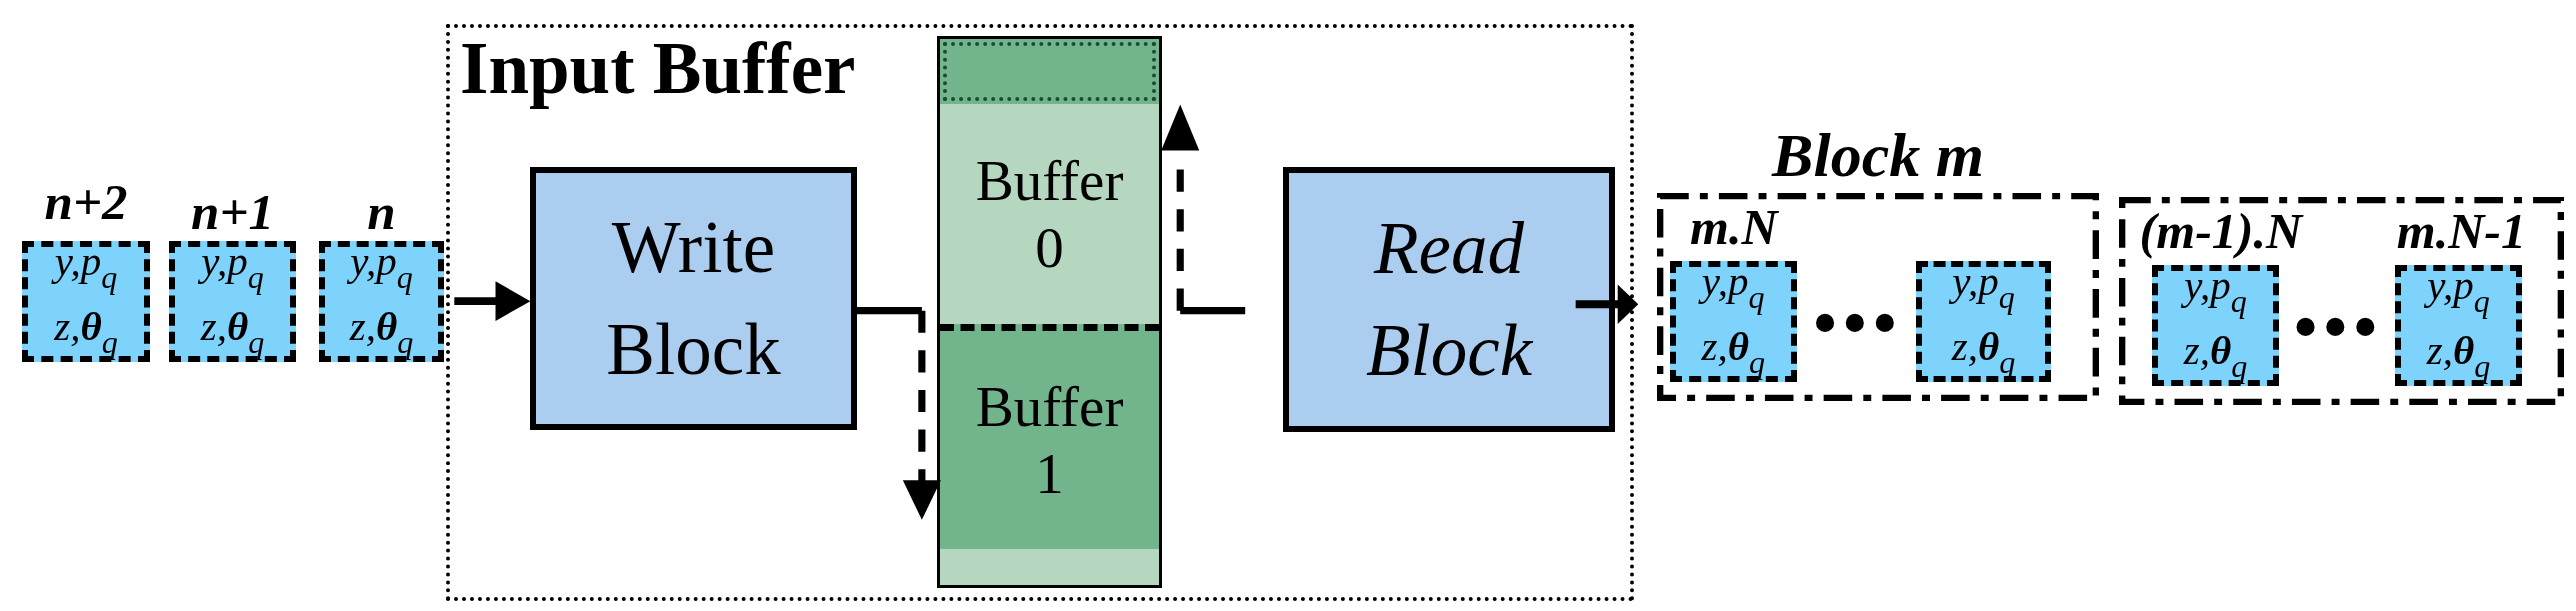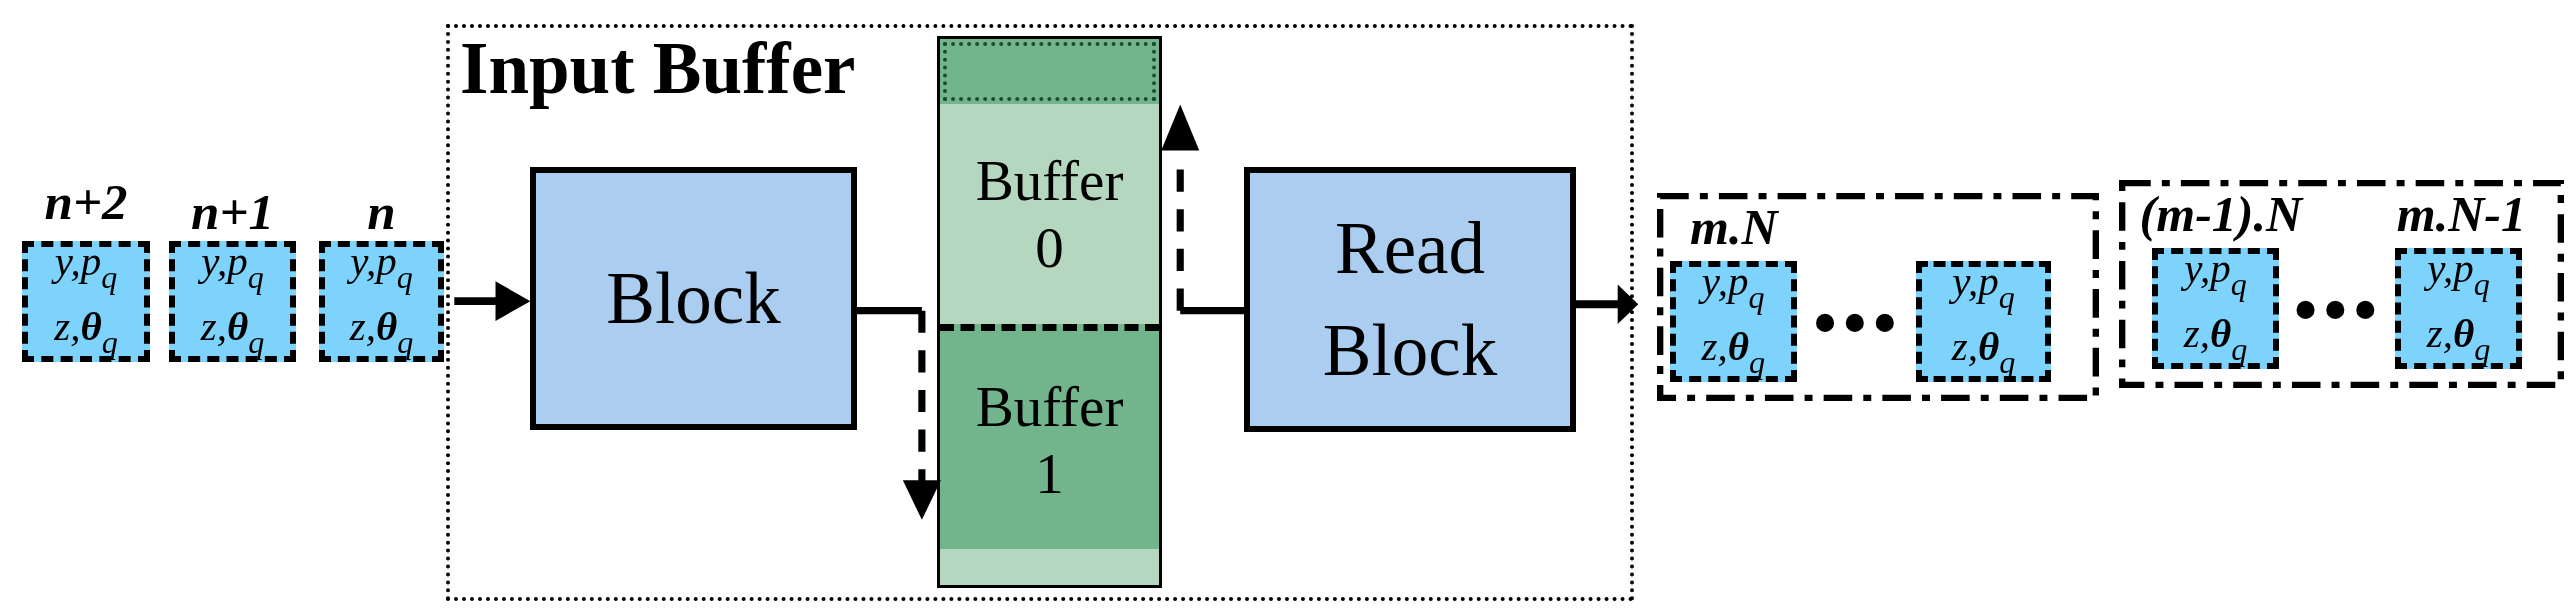--- a/index.html
+++ b/index.html
@@ -87,58 +87,60 @@
   </div>
   <div class="abs packet-box" style="left:319px;top:241px;width:125px;height:121px;">
     <div class="packet-line"><span>y,p</span><span class="packet-sub">q</span></div>
     <div class="packet-line"><span>z,</span><span class="theta">θ</span><span class="packet-sub">q</span></div>
   </div>
 
   <div class="abs ib-container" style="left:446px;top:24px;width:1188px;height:577px;"></div>
   <div class="abs ib-title" style="left:460px;top:28.6px;">Input Buffer</div>
 
   <div class="abs proc-block" style="left:530px;top:167px;width:327px;height:263px;">
+    <div>Write</div>
     <div>Block</div>
   </div>
 
   <div class="abs buffer-column" style="left:937px;top:36px;width:225px;height:552px;">
     <div class="stripe-dark-top"></div>
     <div class="buffer0-region">
       <div>Buffer</div>
       <div>0</div>
     </div>
     <div class="buffer1-region">
       <div>Buffer</div>
       <div>1</div>
     </div>
     <div class="stripe-light-bottom"></div>
   </div>
 
-  <div class="abs proc-block" style="left:1244px;top:167px;width:332px;height:265px;">
+  <div class="abs proc-block" style="left:1283px;top:167px;width:332px;height:265px;font-style:italic;">
     <div>Read</div>
     <div>Block</div>
   </div>
 
+  <div class="abs out-title" style="left:1657px;top:121px;width:442px;height:67px;">Block m</div>
   <div class="abs out-container" style="left:1657px;top:193px;width:442px;height:208px;">
     <svg class="border-svg" viewBox="0 0 557 262" preserveAspectRatio="none">
       <rect x="4" y="4" width="549" height="254" fill="none" stroke="#000" stroke-width="8" stroke-dasharray="36 14 10 14"></rect>
     </svg>
     <div class="idx-label" style="left:33px;">m.N</div>
     <div class="abs packet-box" style="left:12.7px;top:68px;width:127px;height:121px;">
       <div class="packet-line"><span>y,p</span><span class="packet-sub">q</span></div>
       <div class="packet-line"><span>z,</span><span class="theta">θ</span><span class="packet-sub">q</span></div>
     </div>
     <div class="abs dots" style="left:140px;top:68px;width:119px;height:121px;">•••</div>
     <div class="abs packet-box" style="left:259px;top:68px;width:135px;height:121px;">
       <div class="packet-line"><span>y,p</span><span class="packet-sub">q</span></div>
       <div class="packet-line"><span>z,</span><span class="theta">θ</span><span class="packet-sub">q</span></div>
     </div>
   </div>
 
-  <div class="abs out-container" style="left:2119px;top:180px;width:445px;height:208px;">
+  <div class="abs out-container" style="left:2119px;top:197px;width:445px;height:208px;">
     <svg class="border-svg" viewBox="0 0 561 262" preserveAspectRatio="none">
       <rect x="4" y="4" width="553" height="254" fill="none" stroke="#000" stroke-width="8" stroke-dasharray="36 14 10 14"></rect>
     </svg>
     <div class="idx-label" style="left:20.6px;">(m-1).N</div>
     <div class="idx-label" style="right:38px;">m.N-1</div>
     <div class="abs packet-box" style="left:33px;top:68px;width:127px;height:121px;">
       <div class="packet-line"><span>y,p</span><span class="packet-sub">q</span></div>
       <div class="packet-line"><span>z,</span><span class="theta">θ</span><span class="packet-sub">q</span></div>
     </div>
     <div class="abs dots" style="left:160px;top:68px;width:116px;height:121px;">•••</div>

